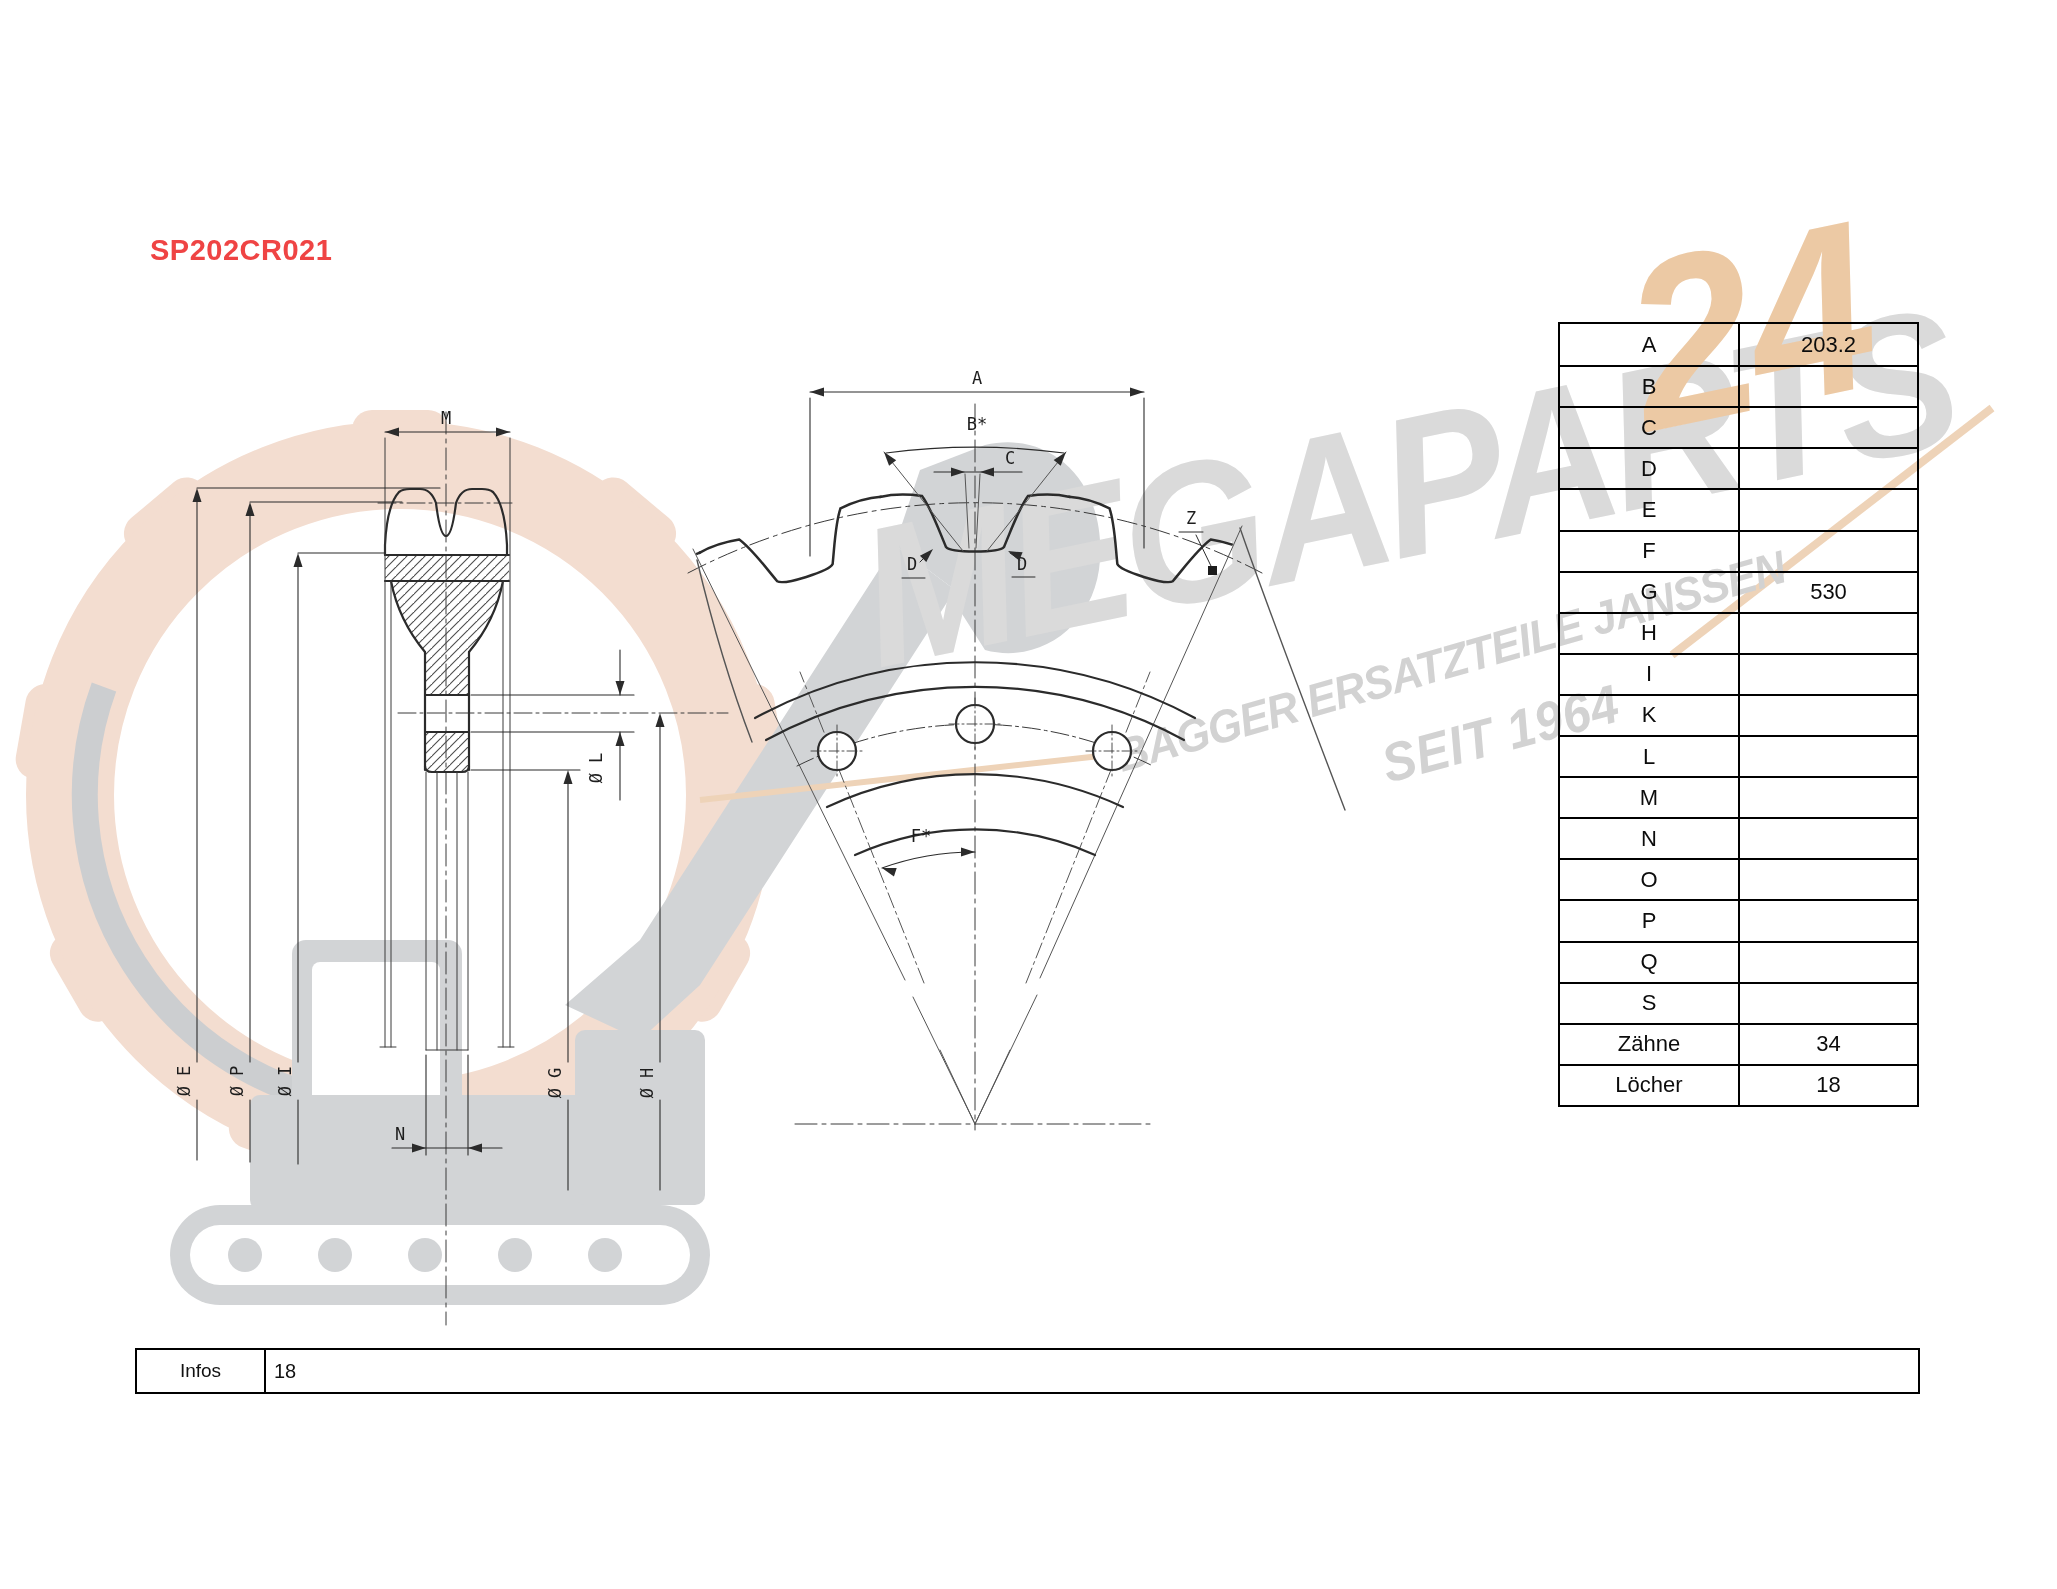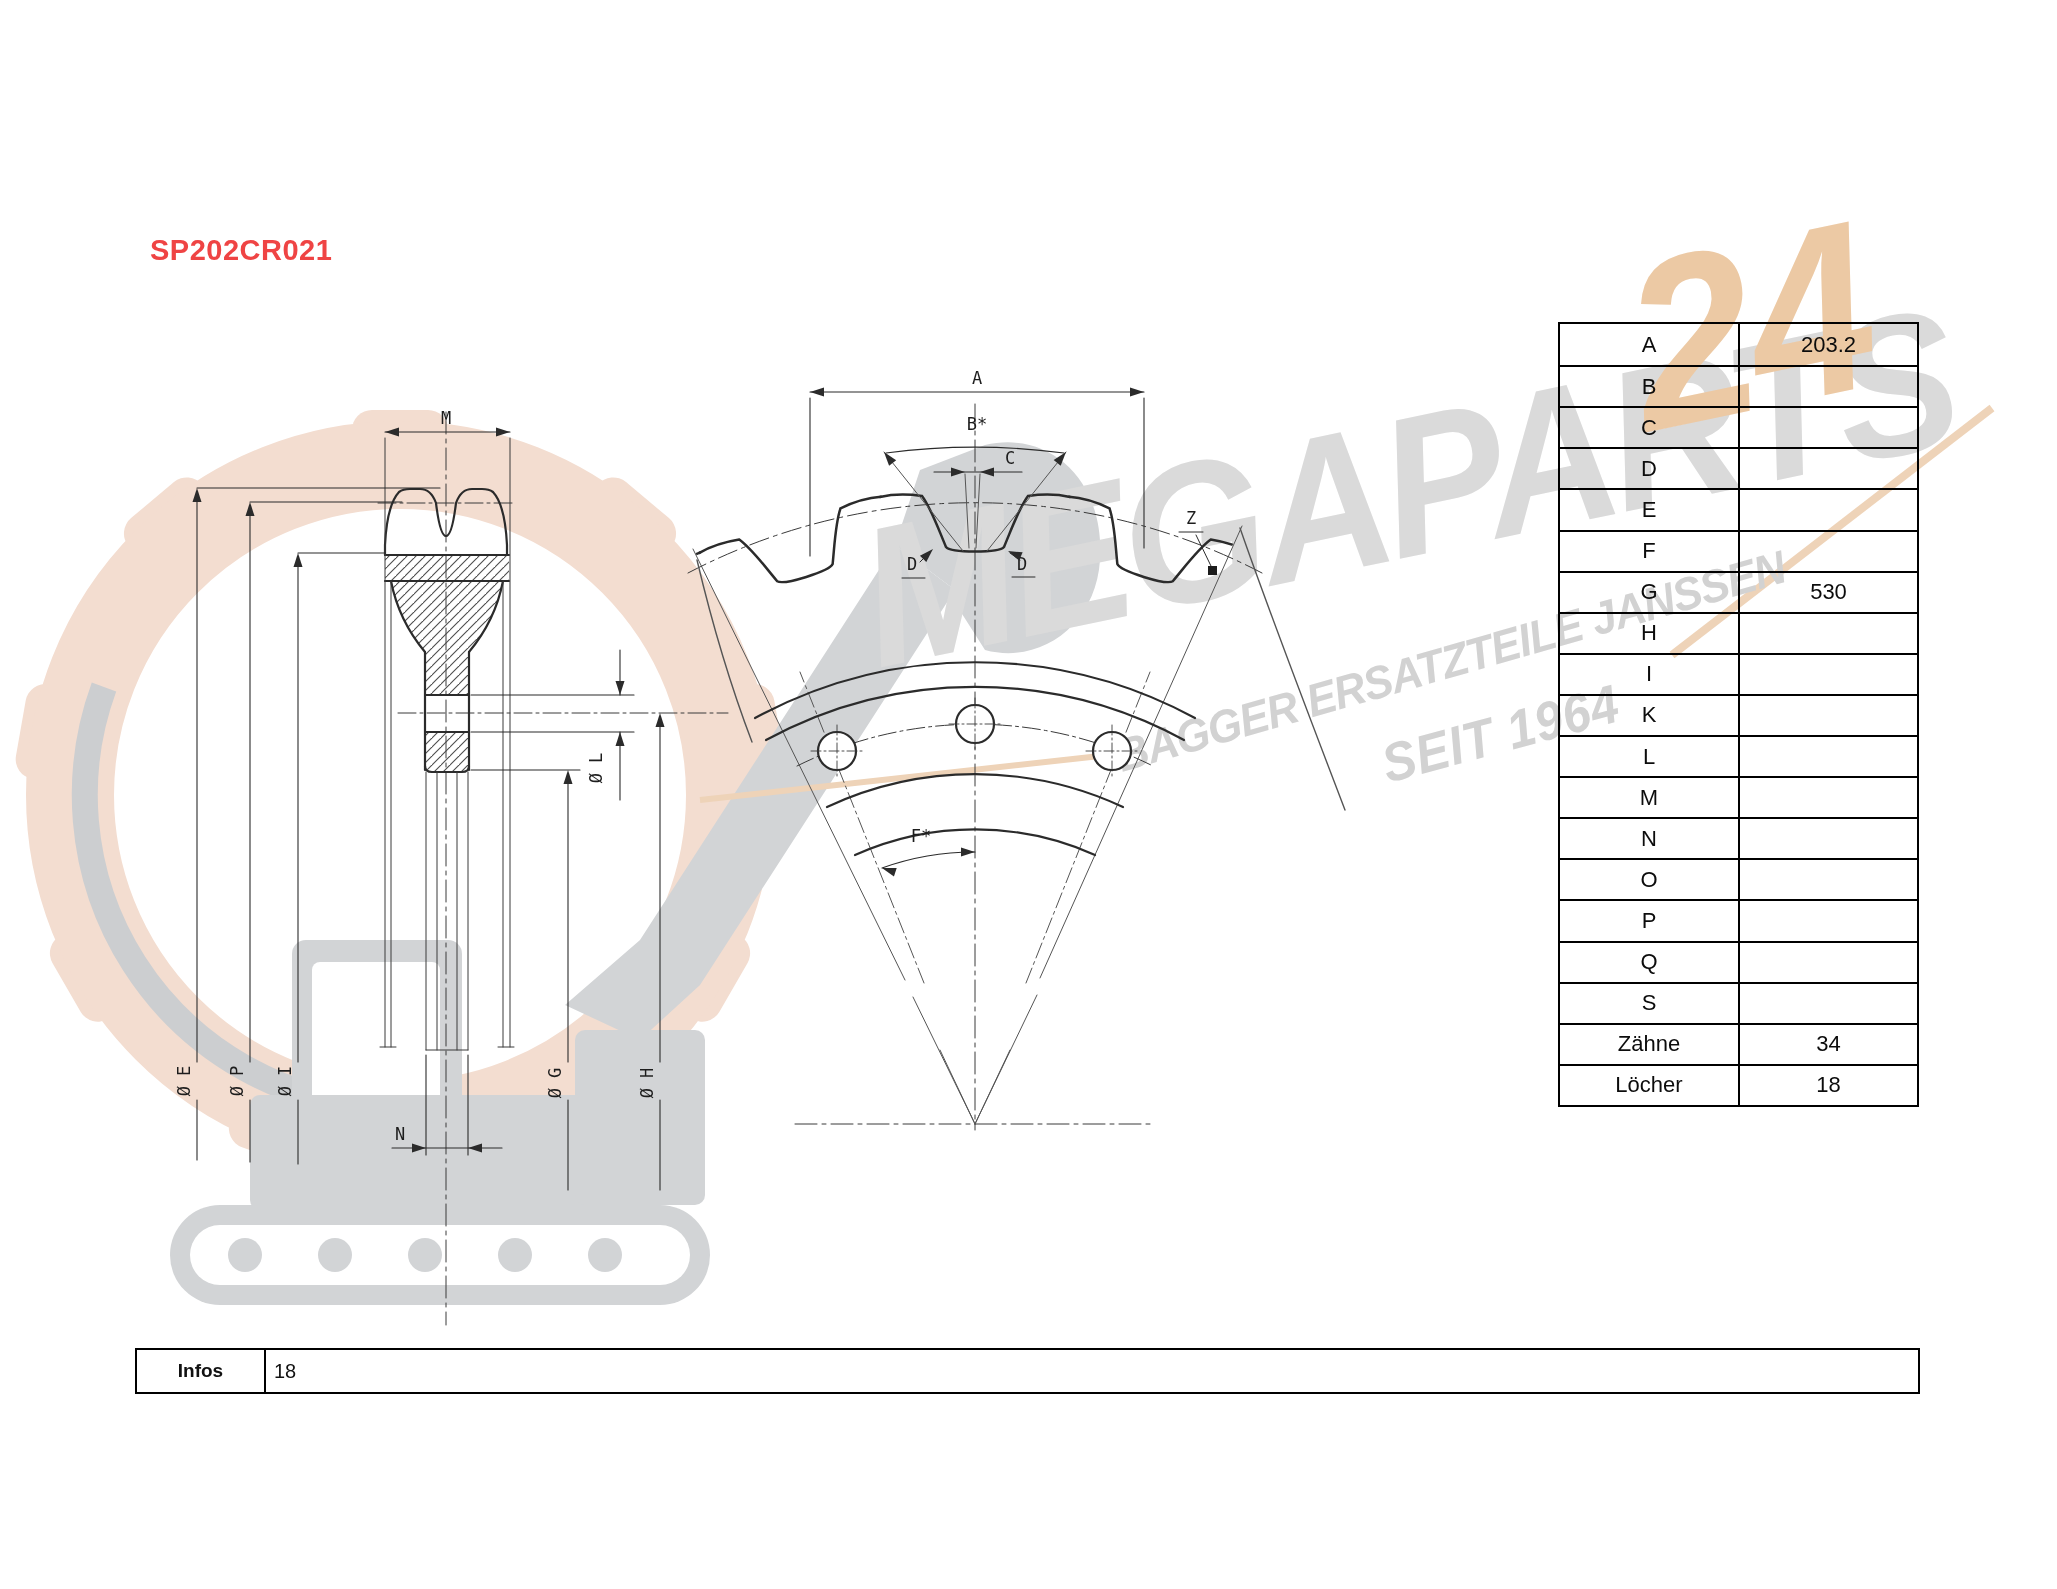--- a/index.html
+++ b/index.html
@@ -13,21 +13,21 @@
              border:2px solid #000;display:grid;grid-template-rows:repeat(19,1fr);z-index:4;}
   .dim-row{display:grid;grid-template-columns:180px 1fr;border-top:2px solid #000;}
   .dim-row:first-child{border-top:none;}
   .dim-row .cell{display:flex;align-items:center;justify-content:center;
                  font-size:22px;color:#0c0c0c;background:transparent;}
   .dim-row .lab{border-right:2px solid #000;}
   
   .infos-bar{position:absolute;left:135px;top:1348px;width:1781px;height:42px;
              border:2px solid #000;display:grid;grid-template-columns:129px 1fr;z-index:4;}
   .infos-bar .lab{border-right:2px solid #000;display:flex;align-items:center;justify-content:center;
-                  font-size:19px;font-weight:bold;}
+                  font-size:19px;}
   .infos-bar .val{display:flex;align-items:center;padding-left:8px;font-size:20px;}
   
   .dimlbl{font-family:"DejaVu Sans Mono",monospace;font-size:17px;fill:#1d1d1d;}
   .wm-big{font-family:"Liberation Sans",sans-serif;font-weight:bold;font-style:italic;}
   .wm-small{font-family:"Liberation Sans",sans-serif;font-weight:bold;font-style:italic;}
 </style>
 </head>
 <body>
 
 <div class="sheet">

